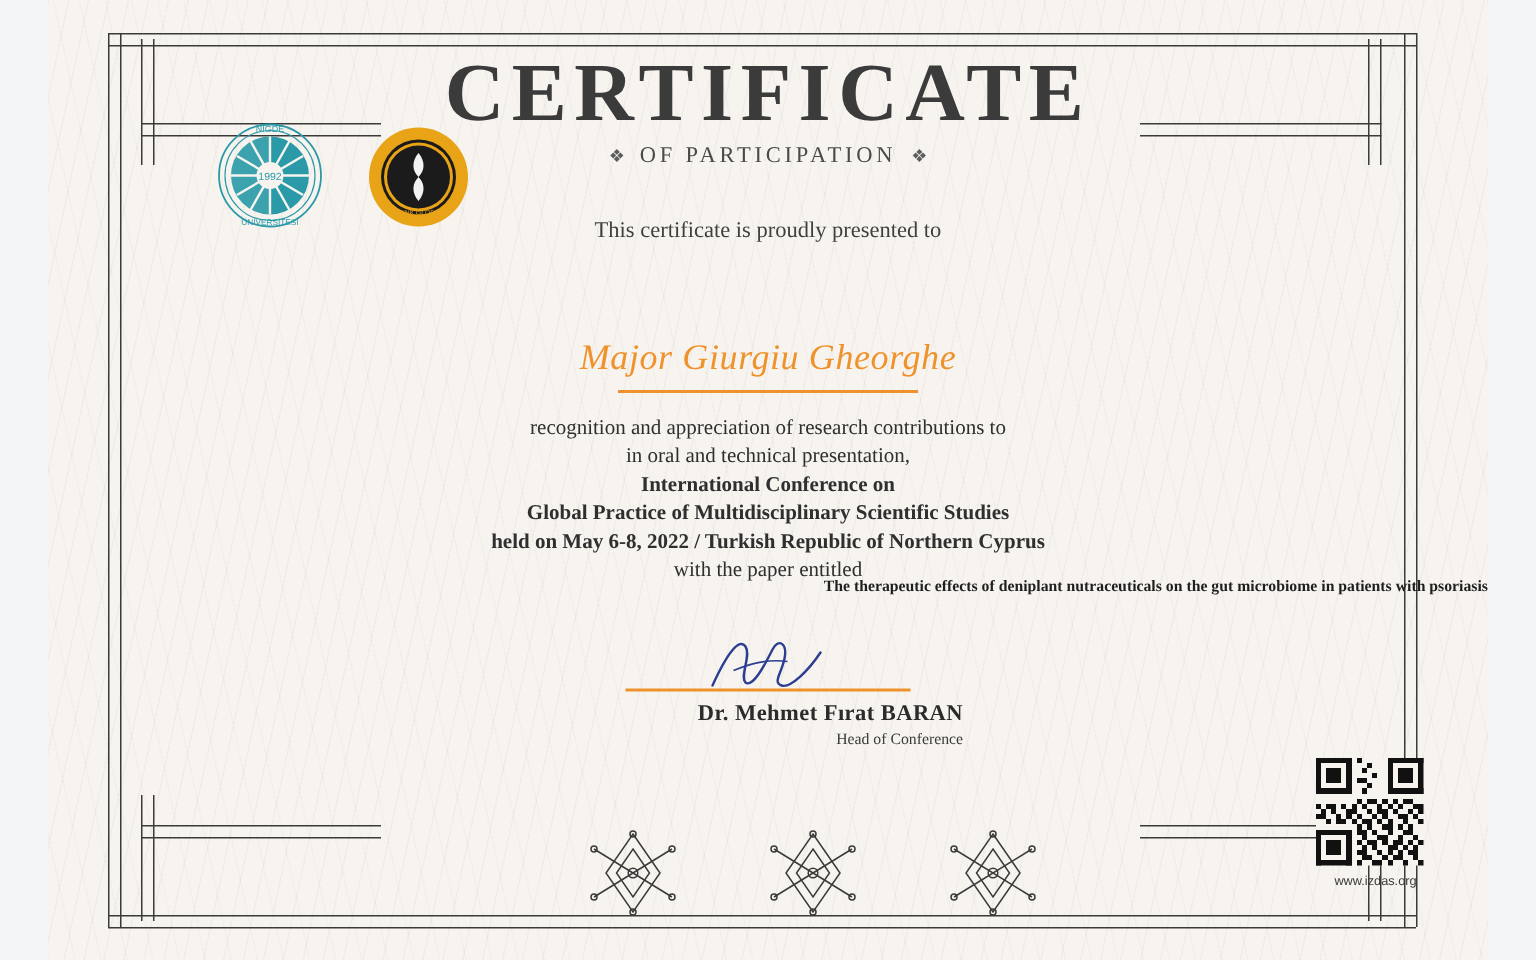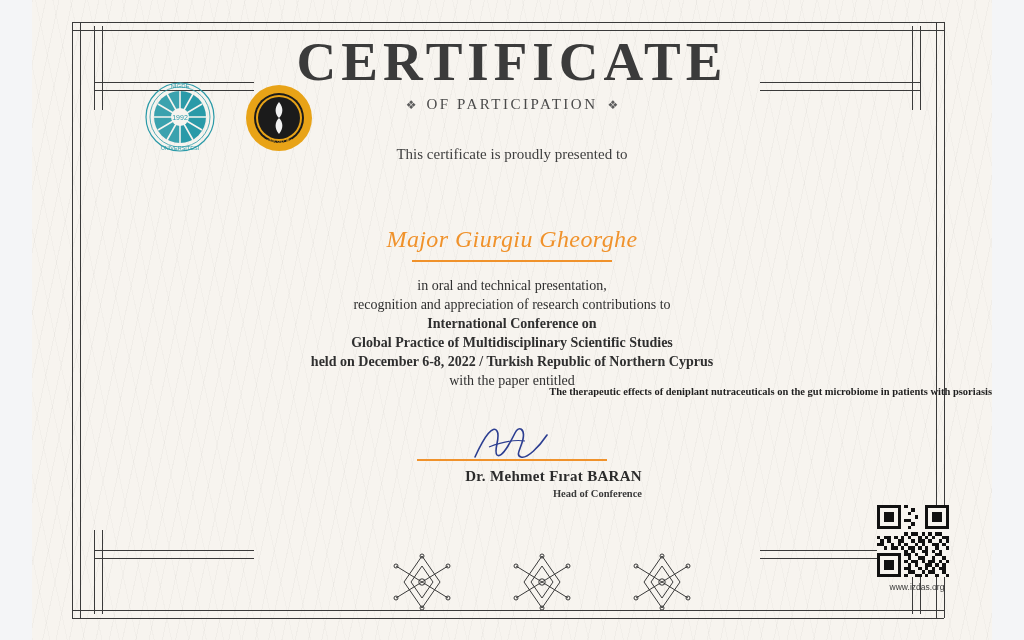--- a/index.html
+++ b/index.html
@@ -74,21 +74,21 @@
   .body-lines .b{font-weight:bold;font-size:14px;line-height:19px;}
   .paper-title{
     position:absolute;left:0;right:0;top:386px;text-align:right;
     font-size:10.5px;font-weight:bold;color:#1f1f1f;
   }
 
   
   .sig-wrap{position:absolute;left:50%;transform:translateX(-50%);top:459px;width:260px;text-align:right;}
   .sig-rule{width:190px;height:2px;background:#f0922b;margin:0 auto;}
   .sig-name{font-size:15px;font-weight:bold;color:#2b2b2b;margin-top:7px;letter-spacing:.3px;}
-  .sig-role{font-size:10.5px;color:#3a3a3a;margin-top:3px;font-weight:bold;}
+  .sig-role{font-size:10.5px;color:#3a3a3a;margin-top:3px;}
   .sig-mark{position:absolute;left:50%;transform:translateX(-50%);top:-42px;}
 
   
   .logo-nigde{position:absolute;left:113px;top:82px;width:70px;height:70px;}
   .logo-igdas{position:absolute;left:213px;top:84px;width:68px;height:68px;}
   .logo-siirt{position:absolute;left:727px;top:86px;width:190px;height:62px;}
 
   .siirt-text{position:absolute;left:56px;top:2px;}
   .siirt-main{font-family:"Liberation Sans", sans-serif;font-weight:bold;font-size:23px;letter-spacing:1px;color:#2c2c2c;line-height:25px;}
   .siirt-sub{font-family:"Liberation Serif", serif;font-style:italic;font-size:13px;color:#2c2c2c;}
@@ -180,25 +180,25 @@
     <div class="subtitle">
       <span class="orn">❖</span><span>OF PARTICIPATION</span><span class="orn">❖</span>
     </div>
 
     <div class="presented">This certificate is proudly presented to</div>
 
     <div class="recipient">Major Giurgiu Gheorghe</div>
     <div class="recipient-rule"></div>
 
     <div class="body-lines">
+      <div class="l">recognition and appreciation of research contributions to</div>
       <div class="l">in oral and technical presentation,</div>
-      <div class="l">recognition and appreciation of research contributions to</div>
       <div class="b">International Conference on</div>
       <div class="b">Global Practice of Multidisciplinary Scientific Studies</div>
-      <div class="b">held on December 6-8, 2022 / Turkish Republic of Northern Cyprus</div>
+      <div class="b">held on May 6-8, 2022 / Turkish Republic of Northern Cyprus</div>
       <div class="l">with the paper entitled</div>
     </div>
 
     <div class="paper-title">The therapeutic effects of deniplant nutraceuticals on the gut microbiome in patients with psoriasis</div>
 
     <div class="sig-wrap">
       <svg class="sig-mark" width="90" height="48" viewBox="0 0 90 48">
         <path d="M8 40 C18 18 26 8 30 14 C34 20 26 34 30 38 C35 42 44 24 48 16 C52 8 58 12 56 22 C54 32 48 38 54 40 C60 42 72 30 80 18" fill="none" stroke="#2c3e91" stroke-width="1.6" stroke-linecap="round"></path>
         <path d="M22 30 C32 26 44 22 58 24" fill="none" stroke="#2c3e91" stroke-width="1.1"></path>
       </svg>

